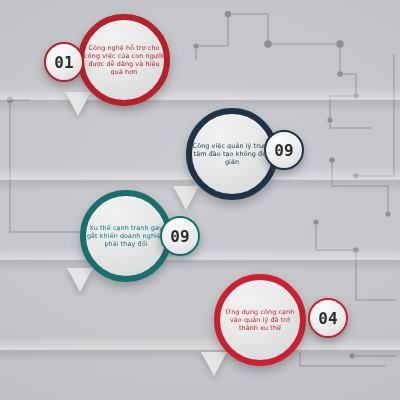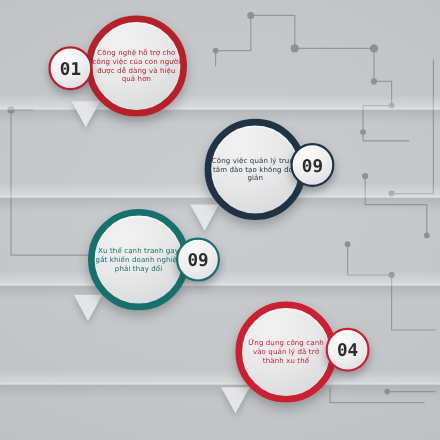--- a/index.html
+++ b/index.html
@@ -155,15 +155,15 @@
     </div>
   </div>
   <div class="badge" style="left:160px;top:216px;border-color:#176f6e;">09</div>
 
   <div class="bubble c-red2" style="left:214px;top:274px;">
     <div class="tail"></div>
     <div class="ring">
       <div class="txt">Ứng dụng công cạnh vào quản lý đã trở thành xu thế</div>
     </div>
   </div>
-  <div class="badge" style="left:296px;top:298px;border-color:#cb2032;">04</div>
+  <div class="badge" style="left:308px;top:298px;border-color:#cb2032;">04</div>
 
 </div>
 
 </body></html>

